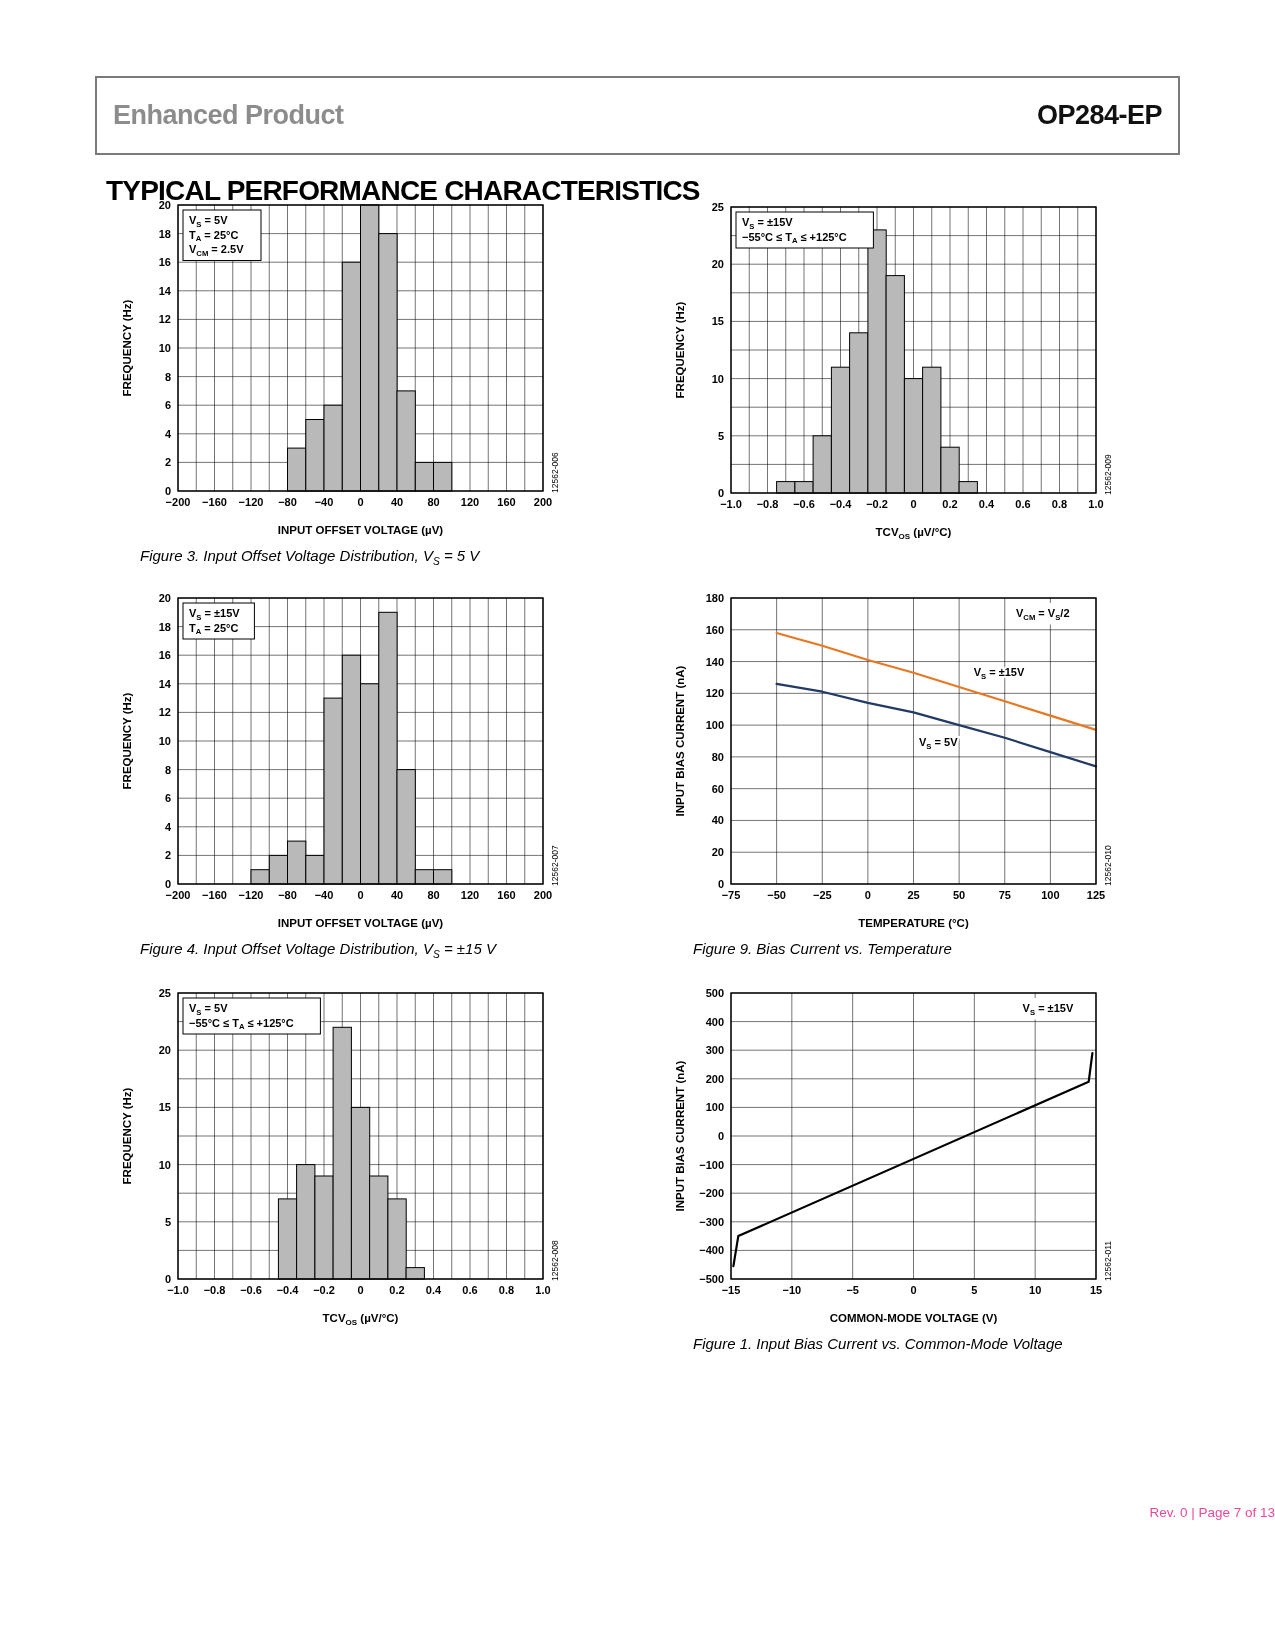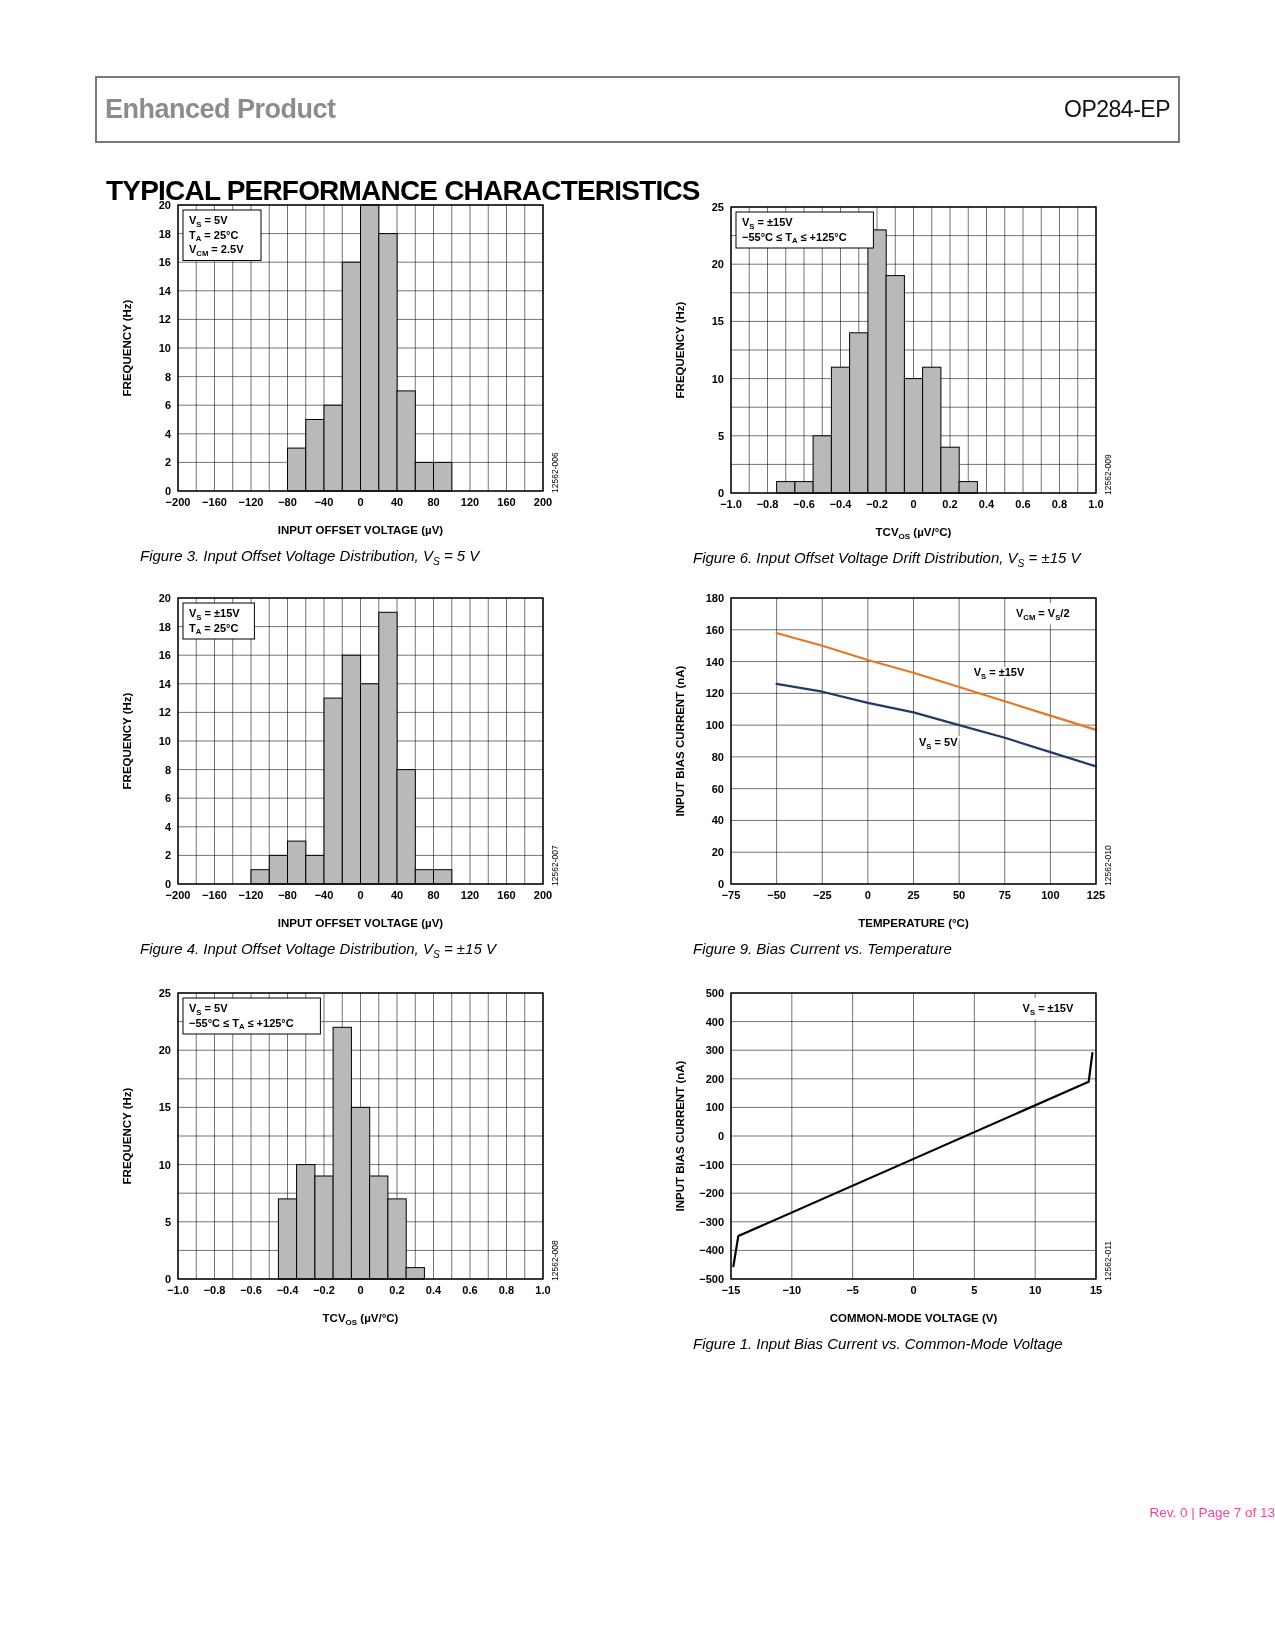--- a/index.html
+++ b/index.html
@@ -1,20 +1,20 @@
 <!DOCTYPE html>
 <html><head>
 <meta charset="utf-8">
 <style>
   html,body{margin:0;padding:0;background:#fff;}
   body{width:1275px;height:1650px;position:relative;font-family:"Liberation Sans",sans-serif;color:#000;}
-  .header-box{position:absolute;left:95px;top:76px;width:1085px;height:67px;border:2px solid #7a7a7a;
-    box-sizing:border-box;display:flex;align-items:center;justify-content:space-between;padding:0 8px;}
+  .header-box{position:absolute;left:95px;top:76px;width:1085px;height:79px;border:2px solid #7a7a7a;
+    box-sizing:border-box;display:flex;align-items:center;justify-content:space-between;padding:0 16px;}
   .header-left{font-size:27px;font-weight:bold;color:#8c8c8c;letter-spacing:-0.5px;}
-  .header-right{font-size:23px;font-weight:normal;color:#111;letter-spacing:-0.5px;}
+  .header-right{font-size:27px;font-weight:bold;color:#111;letter-spacing:-0.5px;}
   .page-title{position:absolute;left:106px;top:156px;font-size:28px;font-weight:bold;letter-spacing:-0.8px;}
   .fig{position:absolute;width:455px;}
   #fig3{left:118px;top:191px;}
   #fig6{left:671px;top:193px;}
   #fig4{left:118px;top:584px;}
   #fig7{left:671px;top:584px;}
   #fig5{left:118px;top:979px;}
   #fig8{left:671px;top:979px;}
   .chart{width:455px;height:352px;}
   svg text{font-family:"Liberation Sans",sans-serif;fill:#000;}
@@ -184,21 +184,20 @@
         <text x="53" y="18.0" text-anchor="end" font-size="11" font-weight="bold">25</text>
         <text x="242.5" y="343" text-anchor="middle" font-size="11.5" font-weight="bold"><tspan>TCV</tspan><tspan font-size="8.0" dy="2.9">OS</tspan><tspan dy="-2.9"> (µV/°C)</tspan></text>
         <text transform="translate(13,157) rotate(-90)" text-anchor="middle" font-size="11.5" font-weight="bold"><tspan>FREQUENCY (Hz)</tspan></text>
         <g>
           <rect x="65" y="19" width="137.39999999999998" height="36" fill="#fff" stroke="#000" stroke-width="1"></rect>
           <text x="71" y="33" font-size="11" font-weight="bold"><tspan>V</tspan><tspan font-size="7.7" dy="2.8">S</tspan><tspan dy="-2.8"> = ±15V</tspan></text>
           <text x="71" y="47.5" font-size="11" font-weight="bold"><tspan>−55°C ≤ T</tspan><tspan font-size="7.7" dy="2.8">A</tspan><tspan dy="-2.8"> ≤ +125°C</tspan></text>
         </g>
         <text transform="translate(440,302) rotate(-90)" font-size="8.5" fill="#444444">12562-009</text>
       </svg></div>
-  <div class="caption">Figure 6. Input Offset Voltage Drift Distribution, V<sub>S</sub> = ±15 V</div>
 </div>
 
 <div class="fig" id="fig4">
   <div class="chart"><svg viewBox="0 0 455 352" width="455" height="352">
         <g stroke="#000000" stroke-width="0.55">
           <line x1="60" y1="14" x2="60" y2="300"></line>
           <line x1="78.25" y1="14" x2="78.25" y2="300"></line>
           <line x1="96.5" y1="14" x2="96.5" y2="300"></line>
           <line x1="114.75" y1="14" x2="114.75" y2="300"></line>
           <line x1="133" y1="14" x2="133" y2="300"></line>

